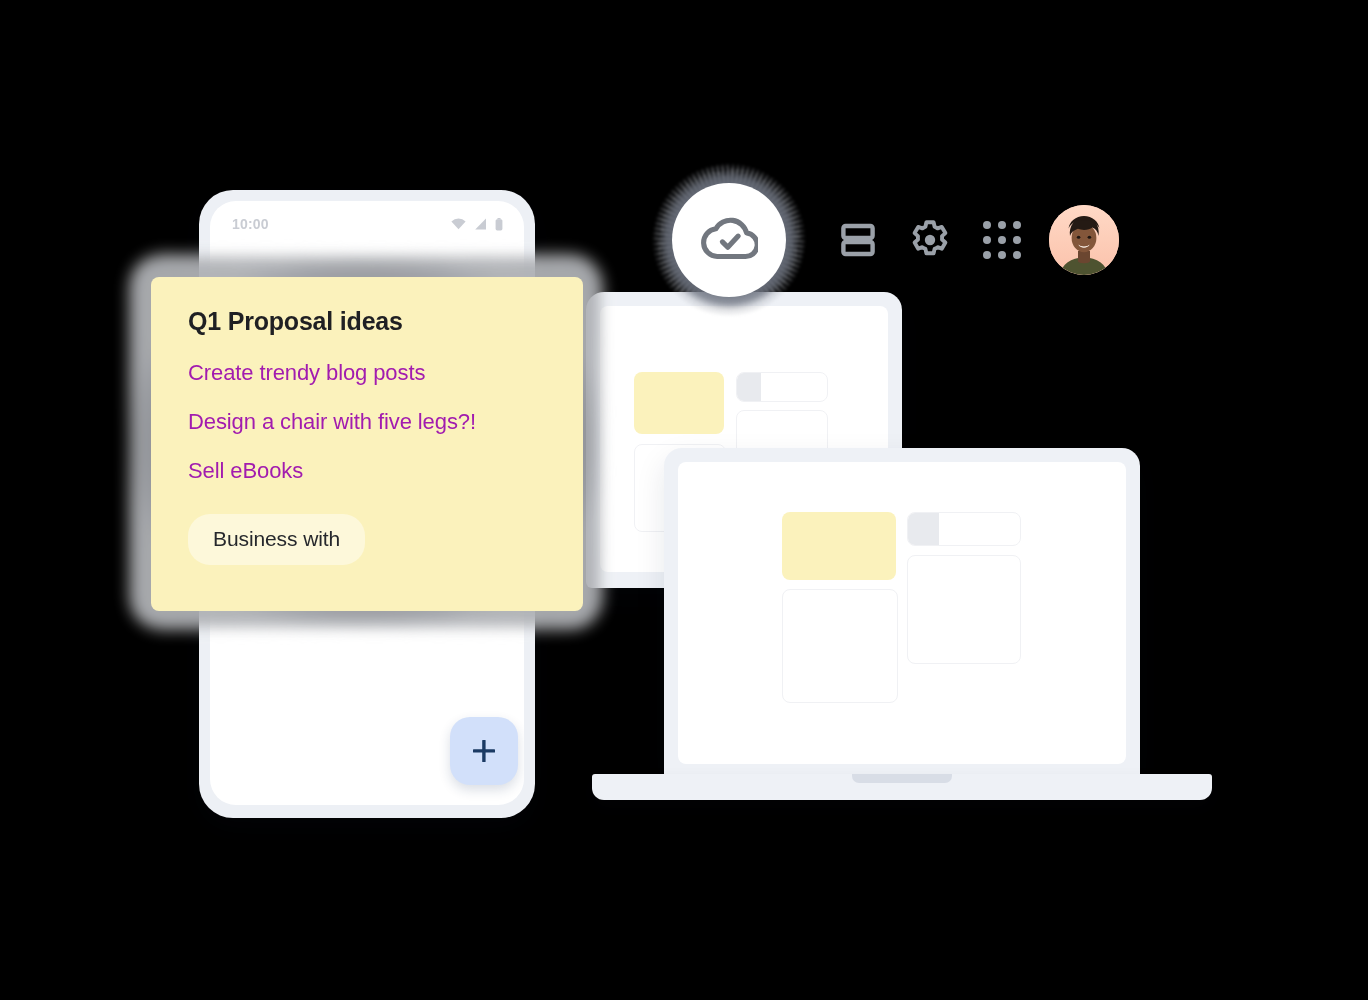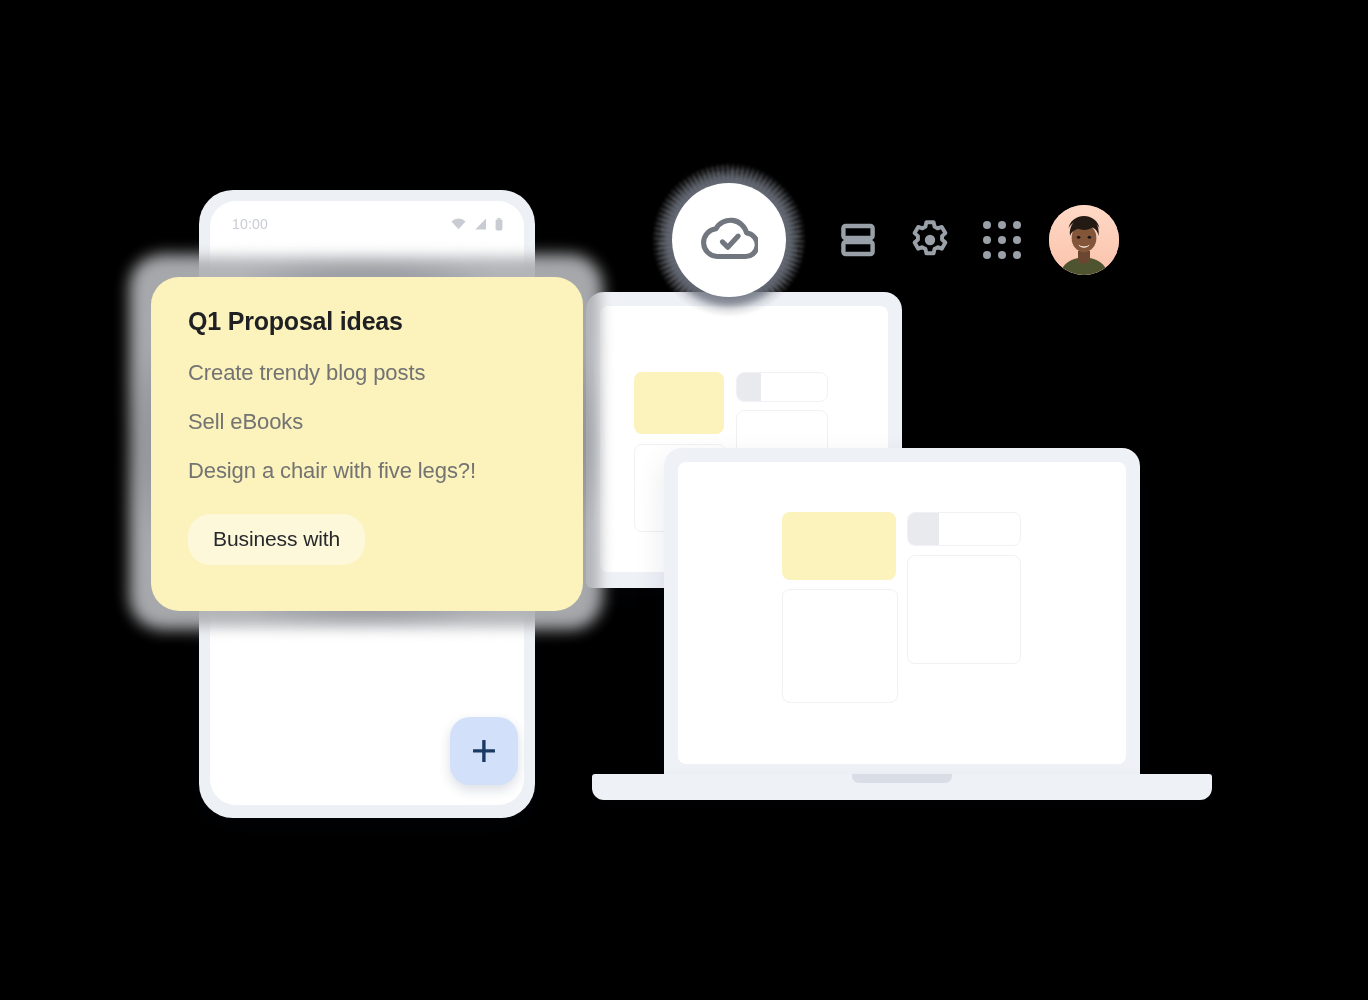--- a/index.html
+++ b/index.html
@@ -49,21 +49,21 @@
     left: 0; right: 0; top: 0;
     height: 46px;
     display: flex;
     align-items: center;
     justify-content: space-between;
     padding: 0 21px 0 22px;
     box-sizing: border-box;
   }
   .status-time {
     font-size: 14px;
-    font-weight: 400;
+    font-weight: 700;
     color: #c9ccd3;
     letter-spacing: .2px;
   }
   .status-icons {
     display: flex;
     align-items: center;
     gap: 8px;
   }
   .status-icons svg { display: block; }
 
@@ -307,34 +307,34 @@
             mask-image: radial-gradient(ellipse at 50% 50%,
         rgba(0,0,0,0) 55%, #000 72%, #000 100%);
   }
   .note {
     position: absolute;
     left: 151px;
     top: 277px;
     width: 432px;
     height: 334px;
     background: #fbf2bc;
-    border-radius: 28px;
+    border-radius: 8px;
     box-sizing: border-box;
     padding: 30px 34px 0 37px;
   }
   .note-title {
     font-size: 25px;
     font-weight: 700;
     color: #1f2023;
     letter-spacing: -.2px;
     margin: 0 0 26px 0;
   }
   .note-line {
     font-size: 22px;
-    color: #737373;
+    color: #a21caf;
     line-height: 1;
     margin: 0 0 27px 0;
     letter-spacing: -.1px;
   }
   .note-chip {
     display: inline-block;
     margin-top: 5px;
     padding: 13px 25px 14px 25px;
     background: #fdf8da;
     border-radius: 22px;
@@ -514,18 +514,18 @@
       </span>
     </div>
 
   </div>
 
   <div class="note-shadow"></div>
 
   <div class="note">
     <h1 class="note-title">Q1 Proposal ideas</h1>
     <p class="note-line">Create trendy blog posts</p>
+    <p class="note-line">Design a chair with five legs?!</p>
     <p class="note-line">Sell eBooks</p>
-    <p class="note-line">Design a chair with five legs?!</p>
     <span class="note-chip">Business with</span>
   </div>
 
 </div>
 
 </body></html>

